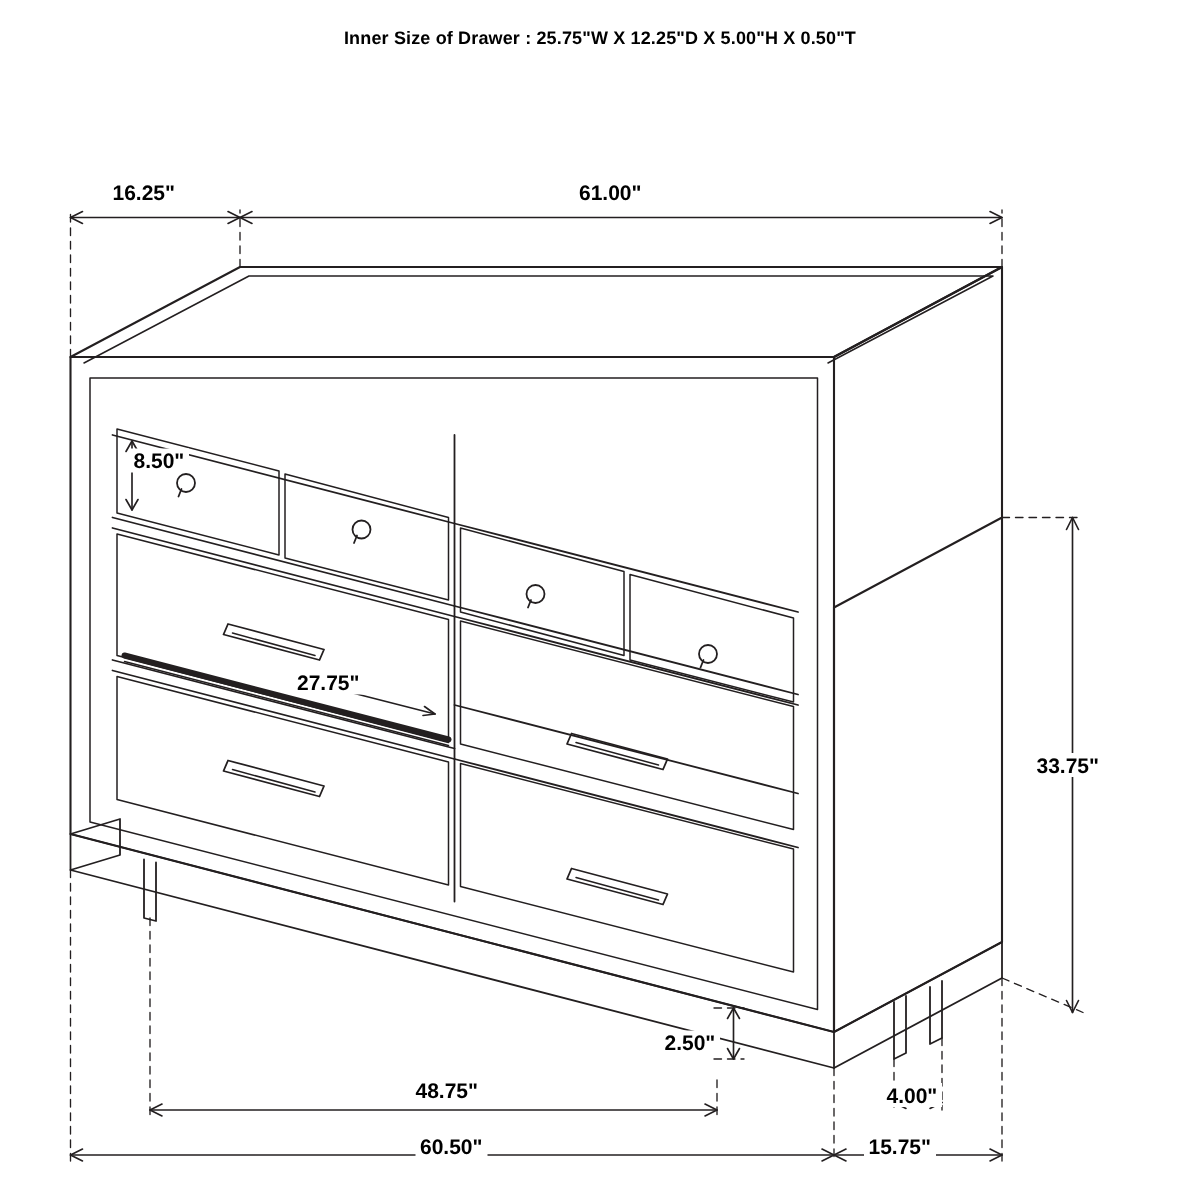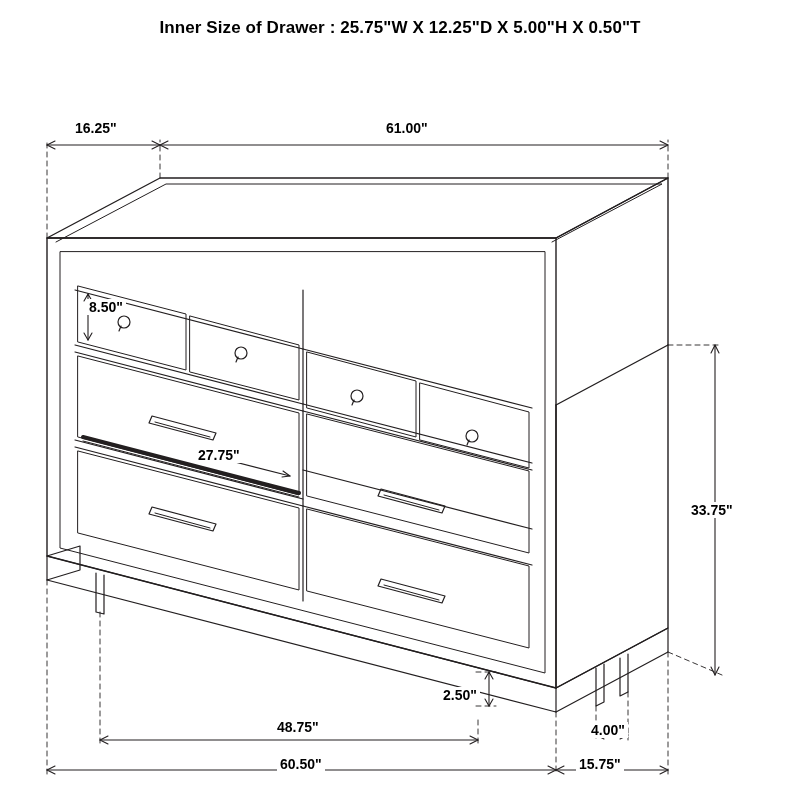--- a/index.html
+++ b/index.html
@@ -18,21 +18,21 @@
     position: relative;
     width: 800px;
     height: 800px;
   }
   #title {
     position: absolute;
     top: 18px;
     left: 0;
     width: 800px;
     text-align: center;
-    font-size: 17px;
+    font-size: 12px;
     font-weight: bold;
     letter-spacing: 0.1px;
     color: #000;
   }
   #svgwrap {
     position: absolute;
     top: 0;
     left: 0;
     width: 800px;
     height: 800px;

